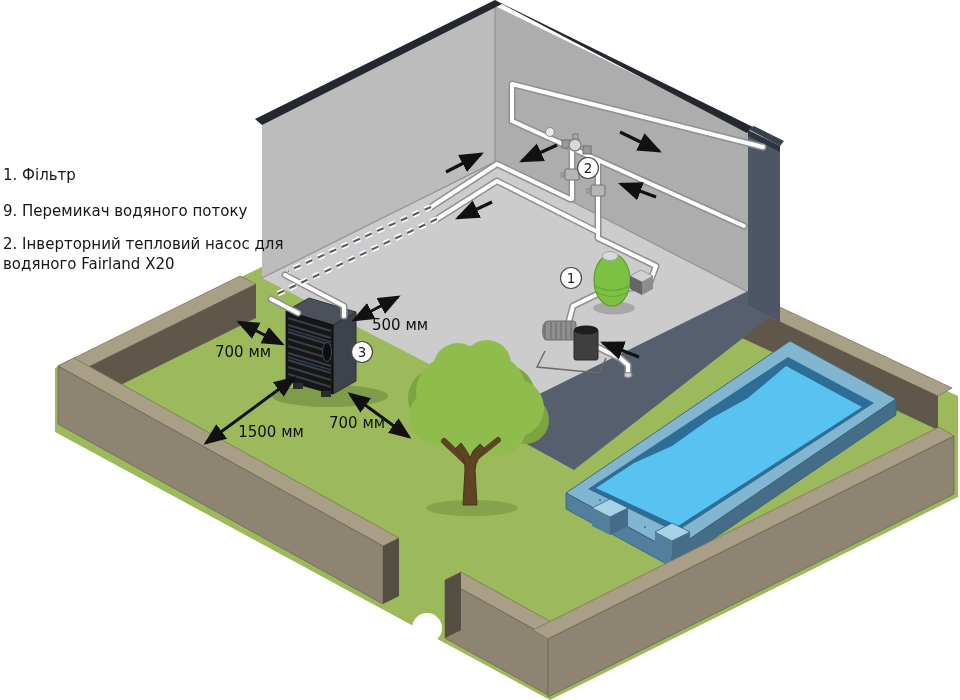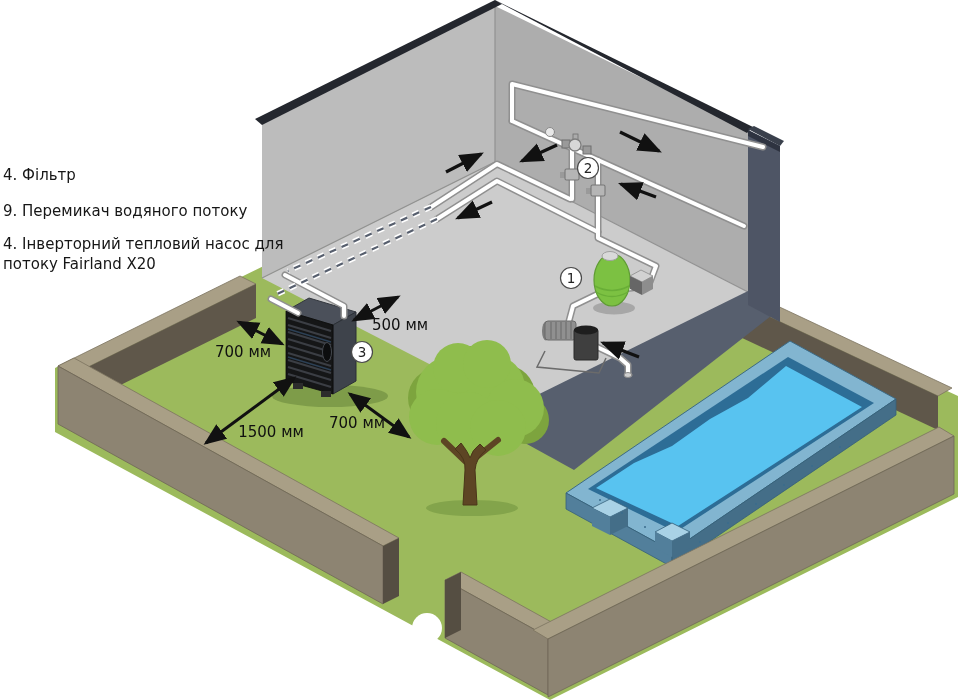--- a/index.html
+++ b/index.html
@@ -251,19 +251,19 @@
       <text x="588" y="173" text-anchor="middle" class="badge-num">2</text>
     </g>
     <g>
       <circle cx="362" cy="352" r="10.5" fill="#ffffff" stroke="#4a4a4a" stroke-width="1.2"></circle>
       <text x="362" y="357" text-anchor="middle" class="badge-num">3</text>
     </g>
   </g>
 </svg>
 
 <div id="legend">
-  <div id="legend-1" class="legend-item">4. Фільтр</div>
+  <div id="legend-1" class="legend-item">1. Фільтр</div>
   <div id="legend-2" class="legend-item">9. Перемикач водяного потоку</div>
-  <div id="legend-3a" class="legend-item">4. Інверторний тепловий насос для</div>
-  <div id="legend-3b" class="legend-item">потоку Fairland X20</div>
+  <div id="legend-3a" class="legend-item">2. Інверторний тепловий насос для</div>
+  <div id="legend-3b" class="legend-item">водяного Fairland X20</div>
 </div>
 
 </div>
 
 </body></html>

